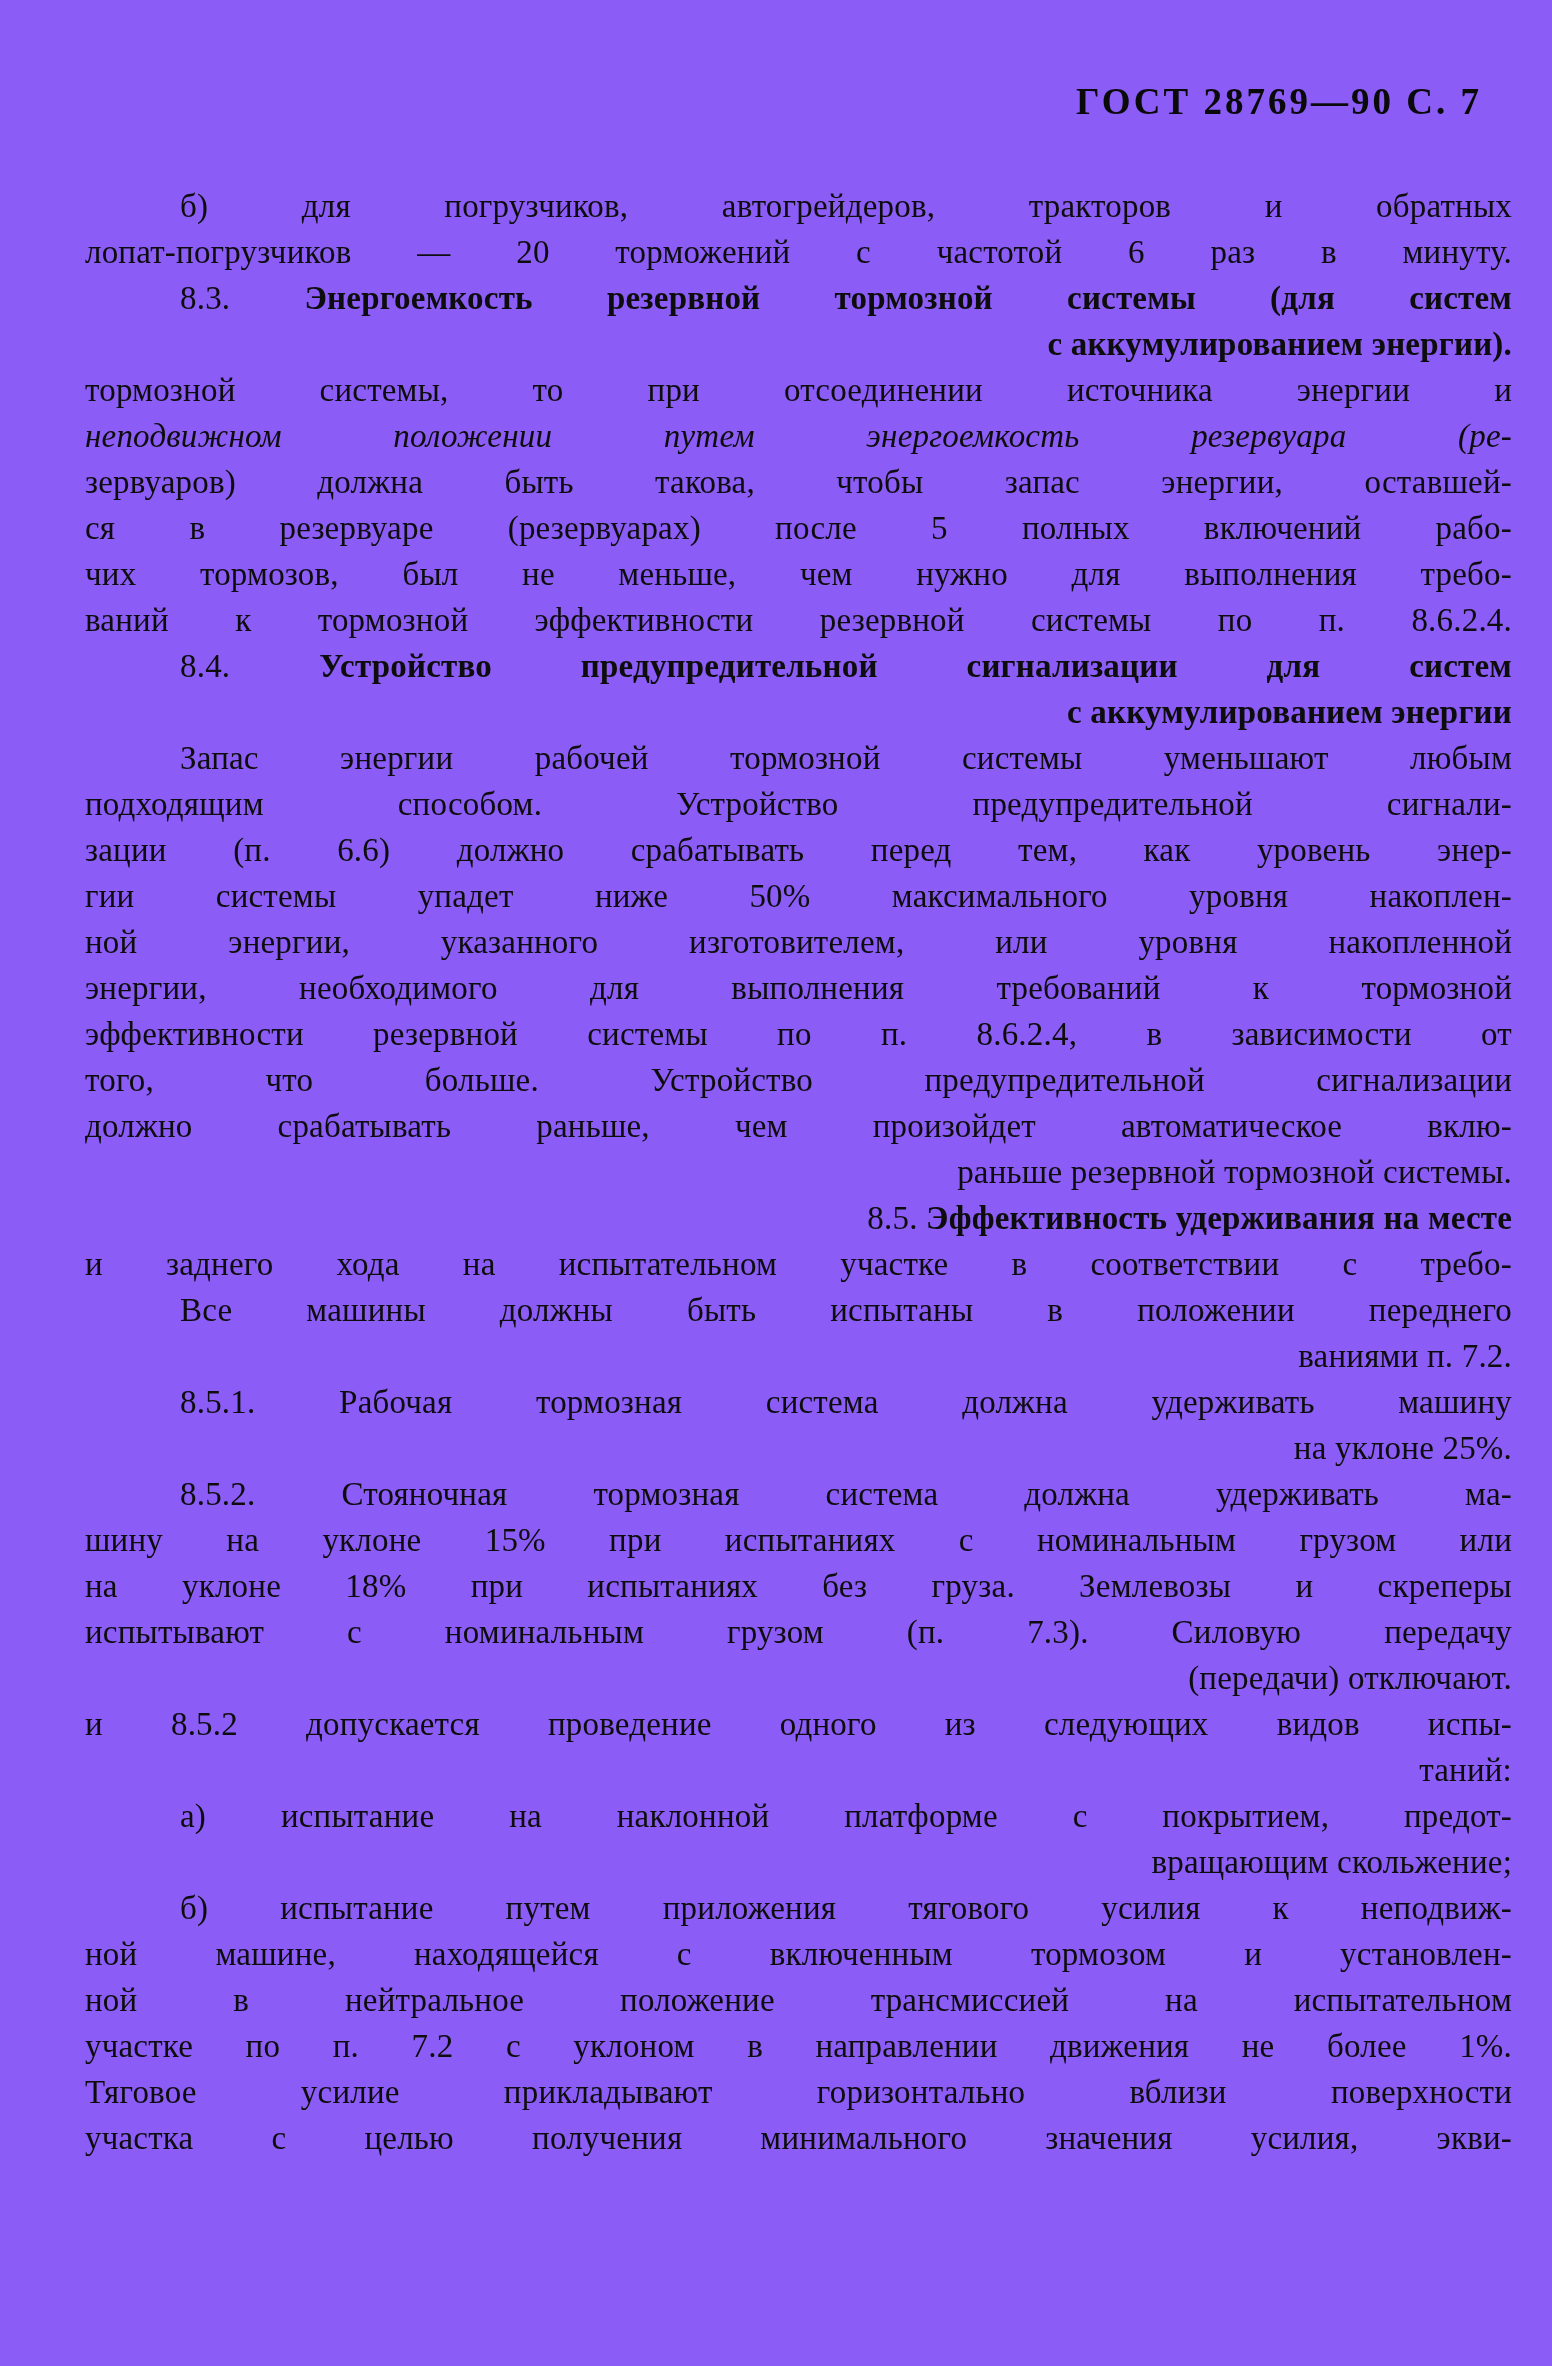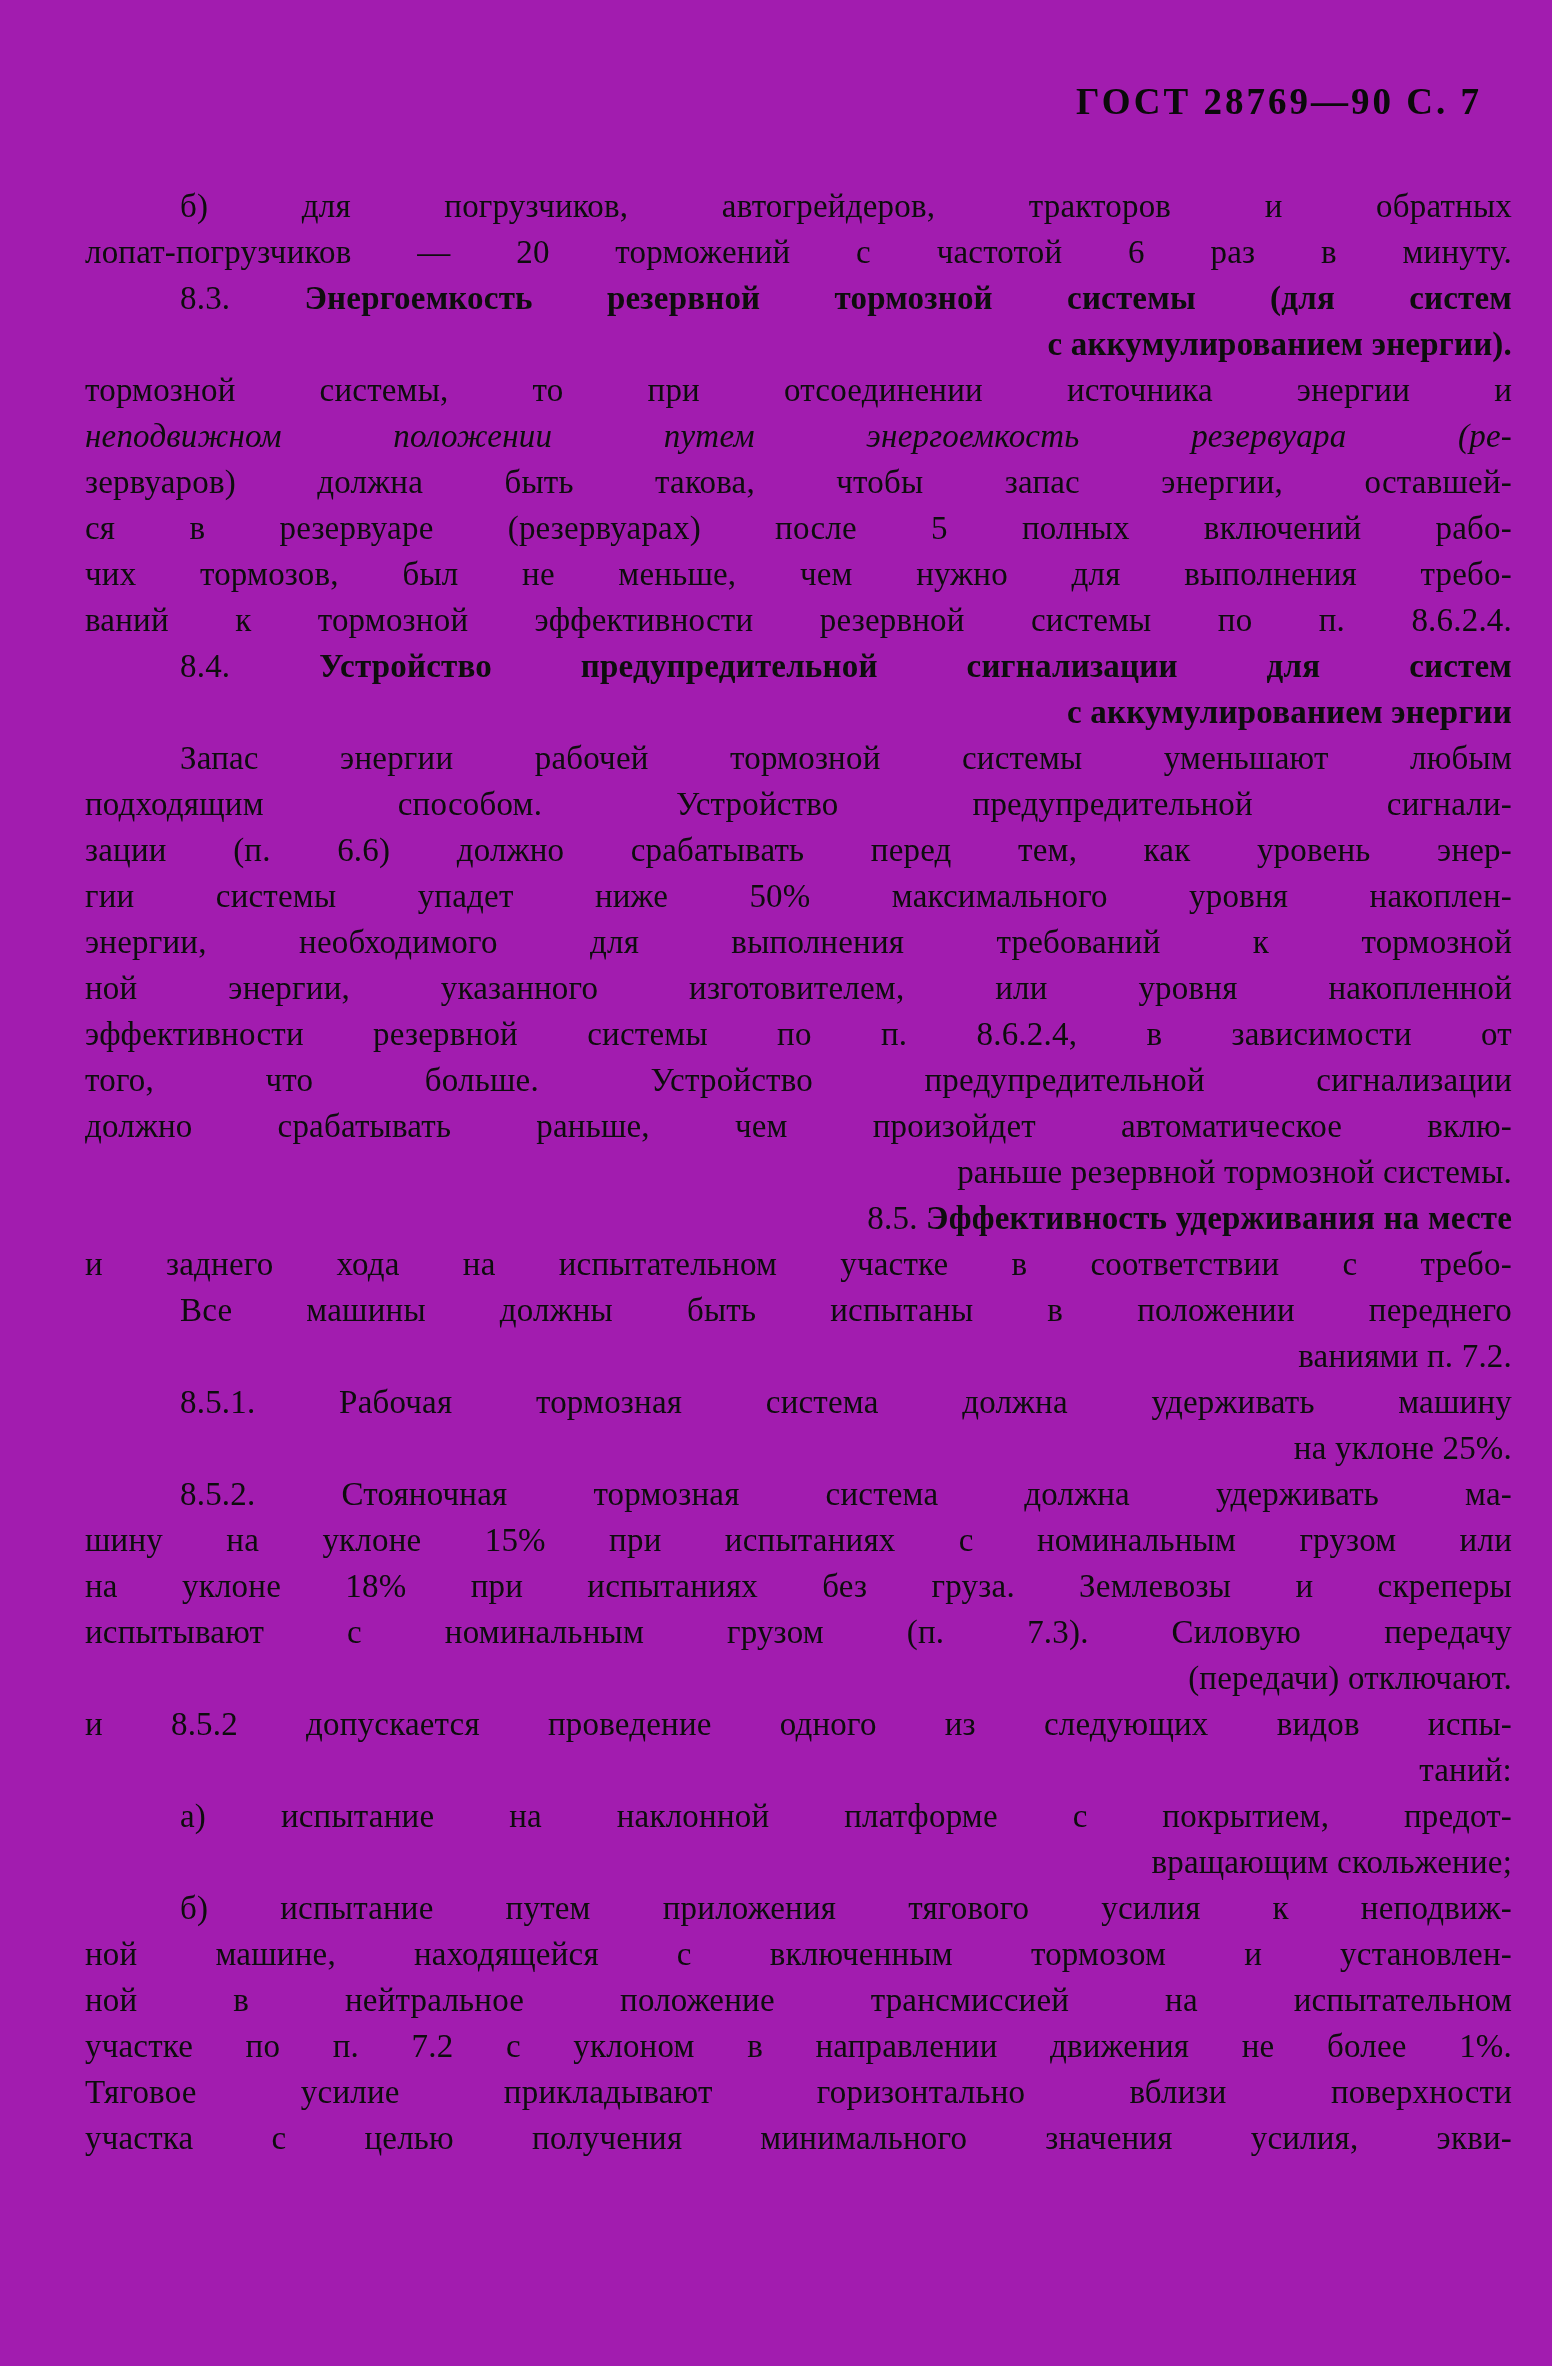--- a/index.html
+++ b/index.html
@@ -4,21 +4,21 @@
 <style>
   html, body {
     margin: 0;
     padding: 0;
     background: #ffffff;
   }
   .page {
     position: relative;
     width: 1552px;
     height: 2366px;
-    background: #a21caf;
+    background: #8b5cf6;
     overflow: hidden;
     font-family: "Liberation Serif", "DejaVu Serif", serif;
     color: #0d0d0d;
   }
   .page-header {
     position: absolute;
     top: 80px;
     left: 0;
     right: 70px;
     text-align: right;
@@ -73,22 +73,22 @@
       <div class="line just"><span>зервуаров) должна быть такова, чтобы запас энергии, оставшей-</span></div>
       <div class="line just"><span>ся в резервуаре (резервуарах) после 5 полных включений рабо-</span></div>
       <div class="line just"><span>чих тормозов, был не меньше, чем нужно для выполнения требо-</span></div>
       <div class="line just"><span>ваний к тормозной эффективности резервной системы по п. 8.6.2.4.</span></div>
       <div class="line indent just"><span>8.4. </span><span class="b">Устройство предупредительной сигнализации для систем</span></div>
       <div class="line"><span class="b">с аккумулированием энергии</span></div>
       <div class="line indent just"><span>Запас энергии рабочей тормозной системы уменьшают любым</span></div>
       <div class="line just"><span>подходящим способом. Устройство предупредительной сигнали-</span></div>
       <div class="line just"><span>зации (п. 6.6) должно срабатывать перед тем, как уровень энер-</span></div>
       <div class="line just"><span>гии системы упадет ниже 50% максимального уровня накоплен-</span></div>
+      <div class="line just"><span>ной энергии, указанного изготовителем, или уровня накопленной</span></div>
       <div class="line just"><span>энергии, необходимого для выполнения требований к тормозной</span></div>
-      <div class="line just"><span>ной энергии, указанного изготовителем, или уровня накопленной</span></div>
       <div class="line just"><span>эффективности резервной системы по п. 8.6.2.4, в зависимости от</span></div>
       <div class="line just"><span>того, что больше. Устройство предупредительной сигнализации</span></div>
       <div class="line just"><span>должно срабатывать раньше, чем произойдет автоматическое вклю-</span></div>
       <div class="line"><span>раньше резервной тормозной системы.</span></div>
       <div class="line indent"><span>8.5. </span><span class="b">Эффективность удерживания на месте</span></div>
       <div class="line just"><span>и заднего хода на испытательном участке в соответствии с требо-</span></div>
       <div class="line indent just"><span>Все машины должны быть испытаны в положении переднего</span></div>
       <div class="line"><span>ваниями п. 7.2.</span></div>
       <div class="line indent just"><span>8.5.1. Рабочая тормозная система должна удерживать машину</span></div>
       <div class="line"><span>на уклоне 25%.</span></div>

